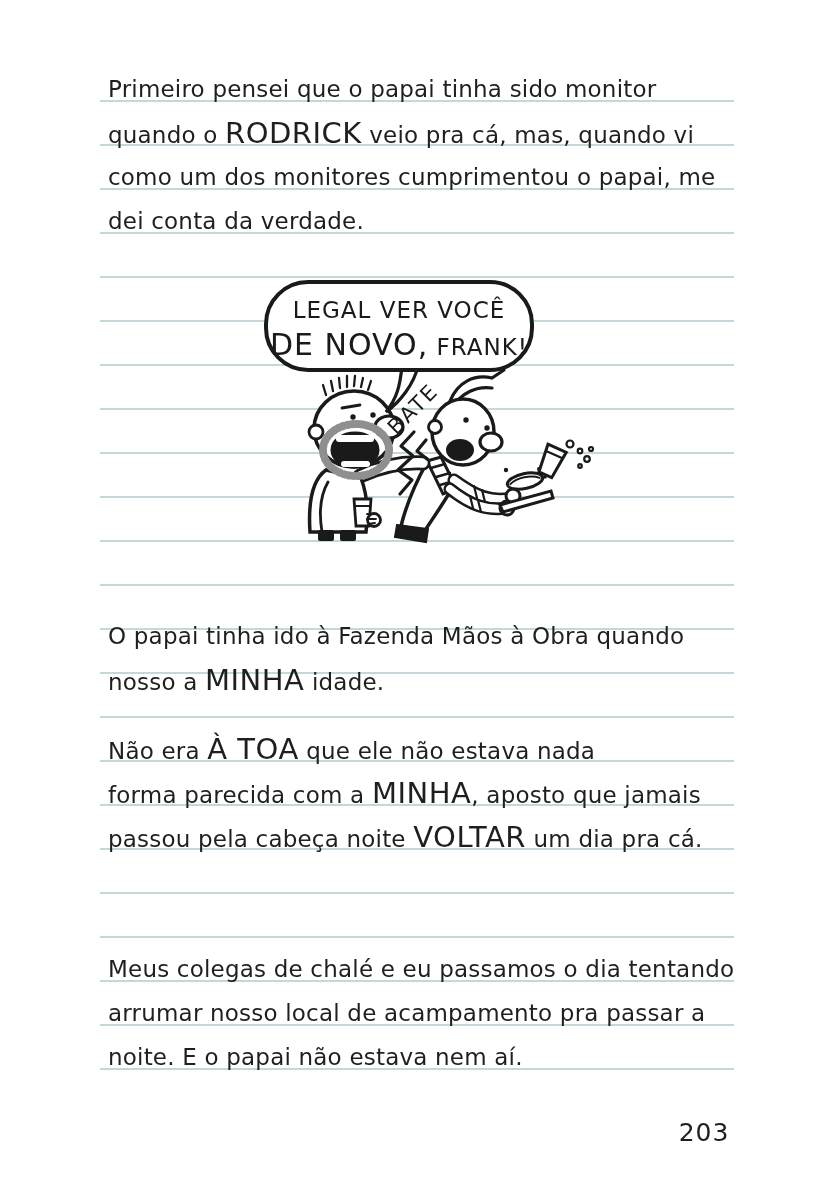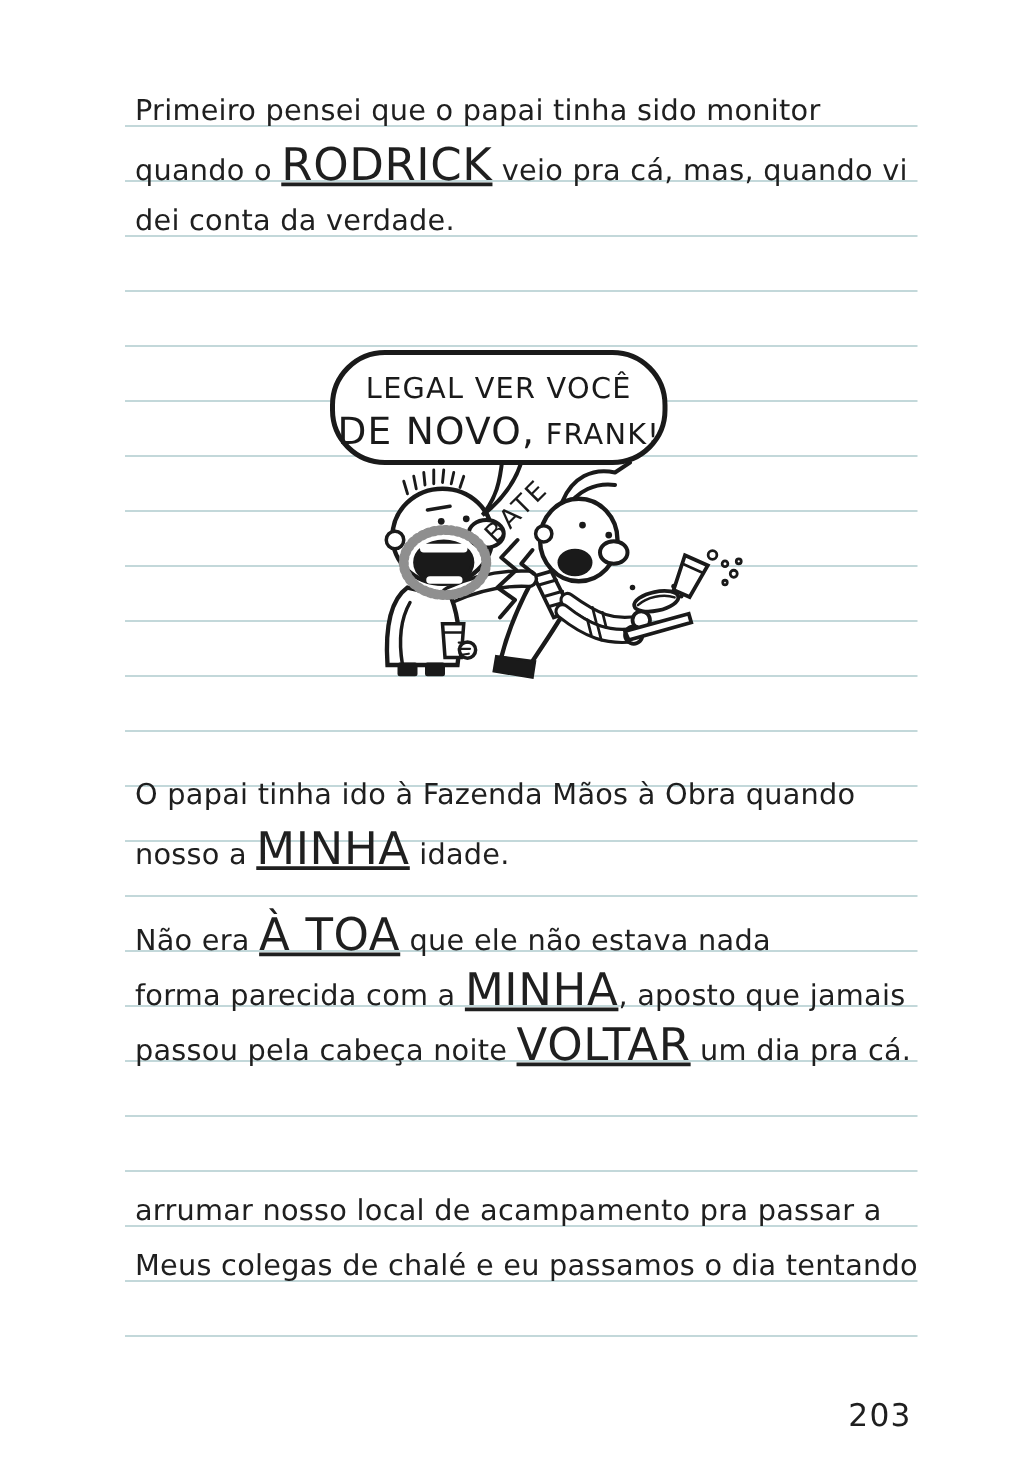--- a/index.html
+++ b/index.html
@@ -18,21 +18,21 @@
   }
   .para{
     position:absolute;
     left:108px;
     white-space:nowrap;
     font-size:23px;
     letter-spacing:0.2px;
   }
   .line{height:44px;line-height:44px;}
   .seg{vertical-align:baseline;}
-  .em{font-size:36px;letter-spacing:0.5px;text-decoration:underline;}
+  .em{font-size:29px;letter-spacing:0.5px;}
   .pagenum{
     position:absolute;
     left:664px;top:1118px;
     width:80px;
     text-align:center;
     font-size:25px;
     letter-spacing:1px;
   }
   .illo{position:absolute;left:254px;top:274px;}
   svg text{font-family:"DejaVu Sans",sans-serif;fill:#1a1a1a;}
@@ -45,34 +45,36 @@
 <body>
 
 <div class="page">
 
   <div class="rules" style="background: repeating-linear-gradient(transparent 0px, transparent 42px, rgb(195, 216, 218) 42px, rgb(195, 216, 218) 44px);"></div>
 
   <div>
       <div class="para" style="top: 67px;">
         <div class="line"><span class="seg">Primeiro pensei que o papai tinha sido monitor</span></div>
         <div class="line"><span class="seg">quando o </span><span class="seg em">RODRICK</span><span class="seg"> veio pra cá, mas, quando vi</span></div>
+        <div class="line"><span class="seg">como um dos monitores cumprimentou o papai, me</span></div>
         <div class="line"><span class="seg">dei conta da verdade.</span></div>
       </div>
       <div class="para" style="top: 614px;">
         <div class="line"><span class="seg">O papai tinha ido à Fazenda Mãos à Obra quando</span></div>
         <div class="line"><span class="seg">nosso a </span><span class="seg em">MINHA</span><span class="seg"> idade.</span></div>
       </div>
       <div class="para" style="top: 727px;">
         <div class="line"><span class="seg">Não era </span><span class="seg em">À TOA</span><span class="seg"> que ele não estava nada</span></div>
         <div class="line"><span class="seg">forma parecida com a </span><span class="seg em">MINHA</span><span class="seg">, aposto que jamais</span></div>
         <div class="line"><span class="seg">passou pela cabeça noite </span><span class="seg em">VOLTAR</span><span class="seg"> um dia pra cá.</span></div>
       </div>
       <div class="para" style="top: 947px;">
+        <div class="line"><span class="seg">Meus colegas de chalé e eu passamos o dia tentando</span></div>
         <div class="line"><span class="seg">arrumar nosso local de acampamento pra passar a</span></div>
-        <div class="line"><span class="seg">Meus colegas de chalé e eu passamos o dia tentando</span></div>
+        <div class="line"><span class="seg">noite. E o papai não estava nem aí.</span></div>
       </div>
     </div>
 
   <svg class="illo" width="390" height="300" viewBox="0 0 390 300">
 
     <g stroke="#1a1a1a" stroke-width="3.5" fill="none" stroke-linecap="round">
 
       <path d="M 172 190 C 160 212 152 232 147 252 L 170 258 C 183 238 196 220 203 205 Z" fill="#ffffff"></path>
 
       <path d="M 143 251 L 174 255 L 172 268 L 141 263 Z" fill="#1a1a1a" stroke-width="2"></path>

